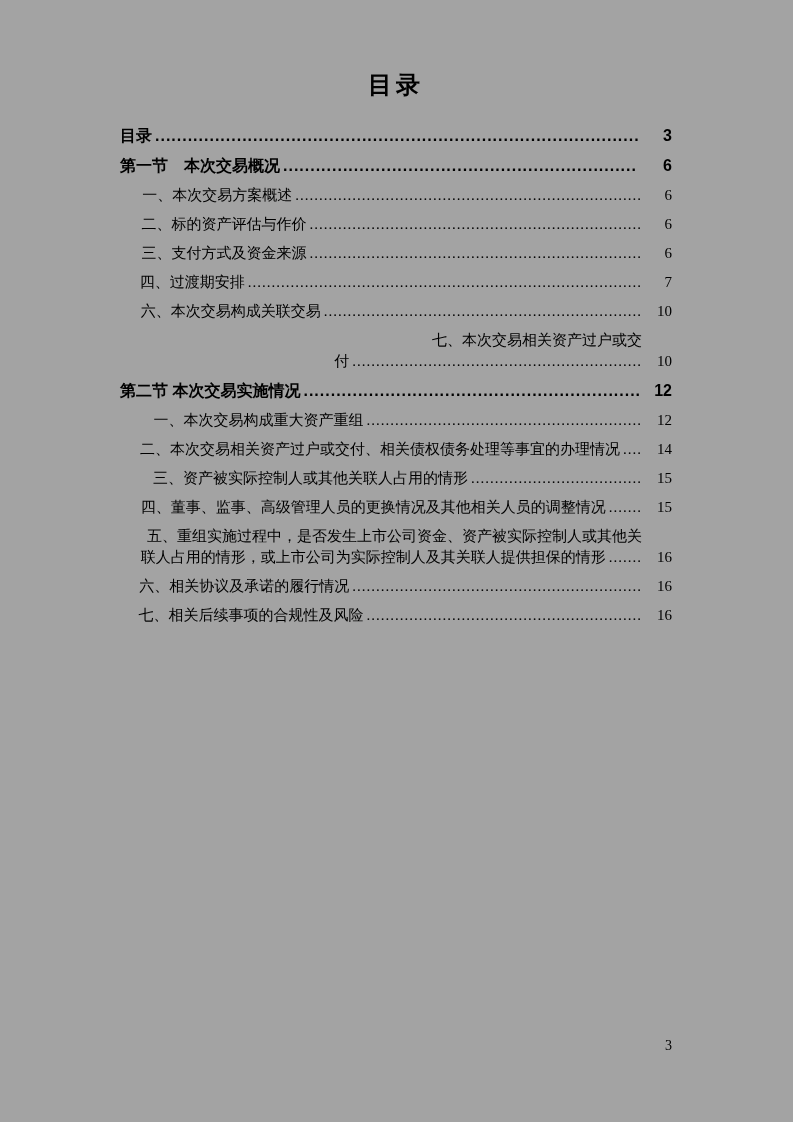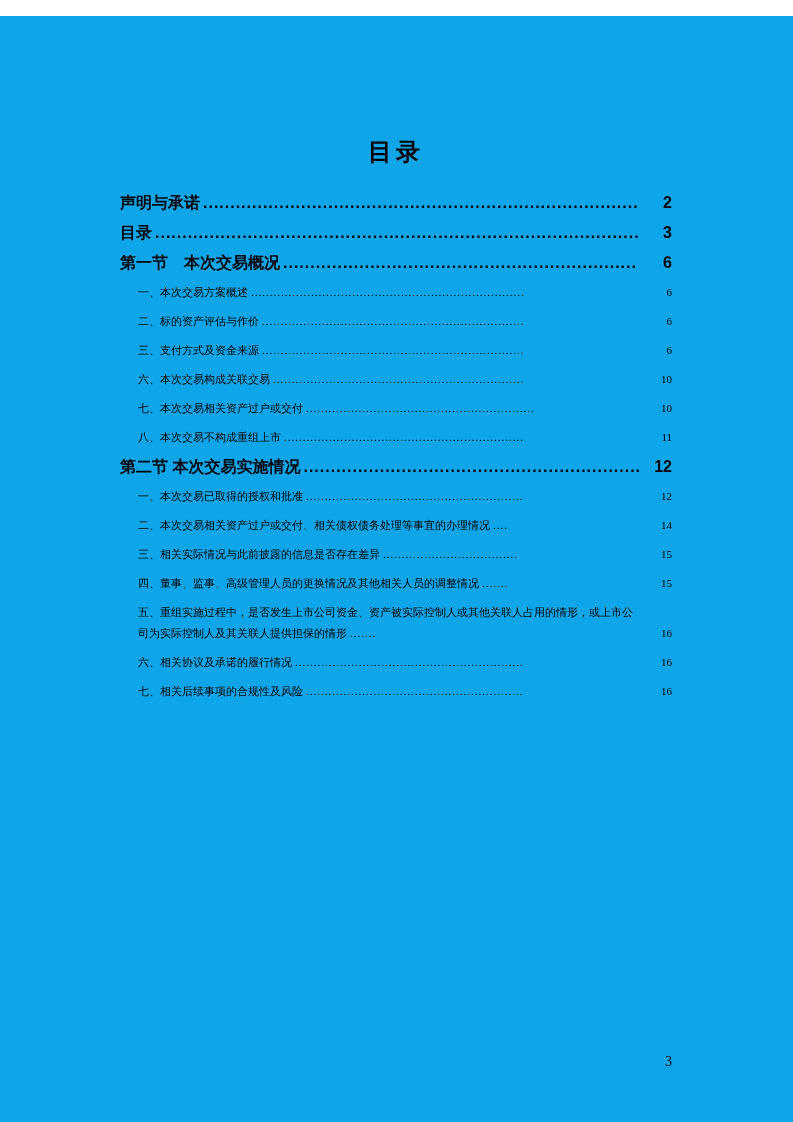--- a/index.html
+++ b/index.html
@@ -6,23 +6,22 @@
   html, body { background: #ffffff; }
   body {
     width: 793px; height: 1122px;
     font-family: "Liberation Serif", serif;
     color: #111111;
     position: relative;
     overflow: hidden;
   }
   .page {
     position: absolute; inset: 0;
-    background: #0ea5e9;
-    padding: 120px 121px 0 120px;
-    margin-top: 16px;
+    background: #a3a3a3;
+    padding: 69px 121px 0 120px;
   }
   .doc-title {
     font-family: "Liberation Sans", "DejaVu Sans", sans-serif;
     font-weight: bold;
     font-size: 24px;
     text-align: center;
     letter-spacing: 4px;
     color: #000000;
     margin-bottom: 24px;
   }
@@ -34,22 +33,23 @@
     margin-bottom: 8px;
     color: #000000;
   }
   .toc-entry.section {
     font-family: "Liberation Sans", "DejaVu Sans", sans-serif;
     font-weight: bold;
     font-size: 16px;
     line-height: 22px;
   }
   .toc-entry.sub {
-    font-size: 11px;
+    font-size: 15px;
     padding-left: 18px;
+    text-align: right;
   }
   .toc-entry .label { white-space: normal; }
   .toc-entry .leader {
     margin-left: 3px;
     letter-spacing: 1px;
     word-break: break-all;
   }
   .toc-entry .pagenum {
     position: absolute;
     right: 0; bottom: 0;
@@ -62,48 +62,47 @@
     color: #000000;
   }
 </style>
 </head>
 <body>
 
 <div class="page">
   <div class="doc-title">目录</div>
 
   <div class="toc" id="toc">
-  <div class="toc-entry section"><span class="label">声明与承诺</span><span class="leader">................................................................................</span><span class="pagenum">2</span></div>
 
   <div class="toc-entry section"><span class="label">目录</span><span class="leader">.........................................................................................</span><span class="pagenum">3</span></div>
 
 
   <div class="toc-entry section"><span class="label">第一节　本次交易概况</span><span class="leader">.................................................................</span><span class="pagenum">6</span></div>
 
   <div class="toc-entry sub"><span class="label">一、本次交易方案概述</span><span class="leader">.........................................................................</span><span class="pagenum">6</span></div>
 
   <div class="toc-entry sub"><span class="label">二、标的资产评估与作价</span><span class="leader">......................................................................</span><span class="pagenum">6</span></div>
 
   <div class="toc-entry sub"><span class="label">三、支付方式及资金来源</span><span class="leader">......................................................................</span><span class="pagenum">6</span></div>
 
+  <div class="toc-entry sub"><span class="label">四、过渡期安排</span><span class="leader">...................................................................................</span><span class="pagenum">7</span></div>
 
 
   <div class="toc-entry sub"><span class="label">六、本次交易构成关联交易</span><span class="leader">...................................................................</span><span class="pagenum">10</span></div>
 
   <div class="toc-entry sub"><span class="label">七、本次交易相关资产过户或交付</span><span class="leader">.............................................................</span><span class="pagenum">10</span></div>
 
-  <div class="toc-entry sub"><span class="label">八、本次交易不构成重组上市</span><span class="leader">................................................................</span><span class="pagenum">11</span></div>
 
   <div class="toc-entry section"><span class="label">第二节 本次交易实施情况</span><span class="leader">..............................................................</span><span class="pagenum">12</span></div>
 
-  <div class="toc-entry sub"><span class="label">一、本次交易已取得的授权和批准</span><span class="leader">..........................................................</span><span class="pagenum">12</span></div>
+  <div class="toc-entry sub"><span class="label">一、本次交易构成重大资产重组</span><span class="leader">..........................................................</span><span class="pagenum">12</span></div>
 
   <div class="toc-entry sub"><span class="label">二、本次交易相关资产过户或交付、相关债权债务处理等事宜的办理情况</span><span class="leader">....</span><span class="pagenum">14</span></div>
 
-  <div class="toc-entry sub"><span class="label">三、相关实际情况与此前披露的信息是否存在差异</span><span class="leader">....................................</span><span class="pagenum">15</span></div>
+  <div class="toc-entry sub"><span class="label">三、资产被实际控制人或其他关联人占用的情形</span><span class="leader">....................................</span><span class="pagenum">15</span></div>
 
   <div class="toc-entry sub"><span class="label">四、董事、监事、高级管理人员的更换情况及其他相关人员的调整情况</span><span class="leader">.......</span><span class="pagenum">15</span></div>
 
   <div class="toc-entry sub"><span class="label">五、重组实施过程中，是否发生上市公司资金、资产被实际控制人或其他关联人占用的情形，或上市公司为实际控制人及其关联人提供担保的情形</span><span class="leader">.......</span><span class="pagenum">16</span></div>
 
   <div class="toc-entry sub"><span class="label">六、相关协议及承诺的履行情况</span><span class="leader">.............................................................</span><span class="pagenum">16</span></div>
 
   <div class="toc-entry sub"><span class="label">七、相关后续事项的合规性及风险</span><span class="leader">..........................................................</span><span class="pagenum">16</span></div>
 
 </div>

